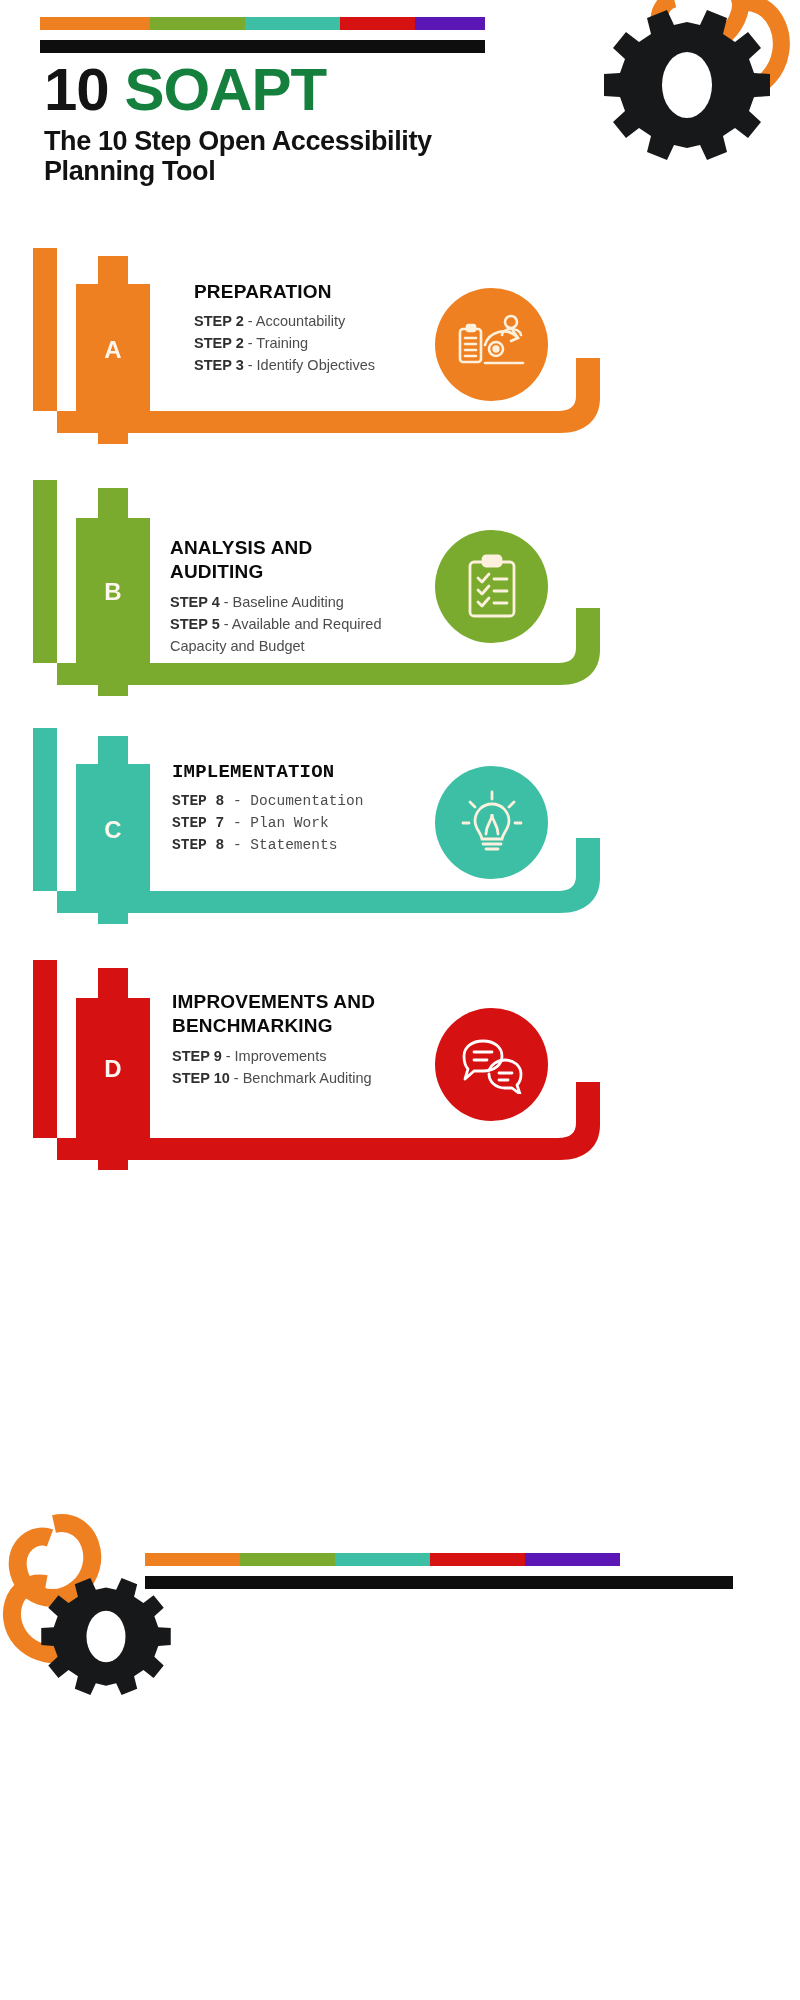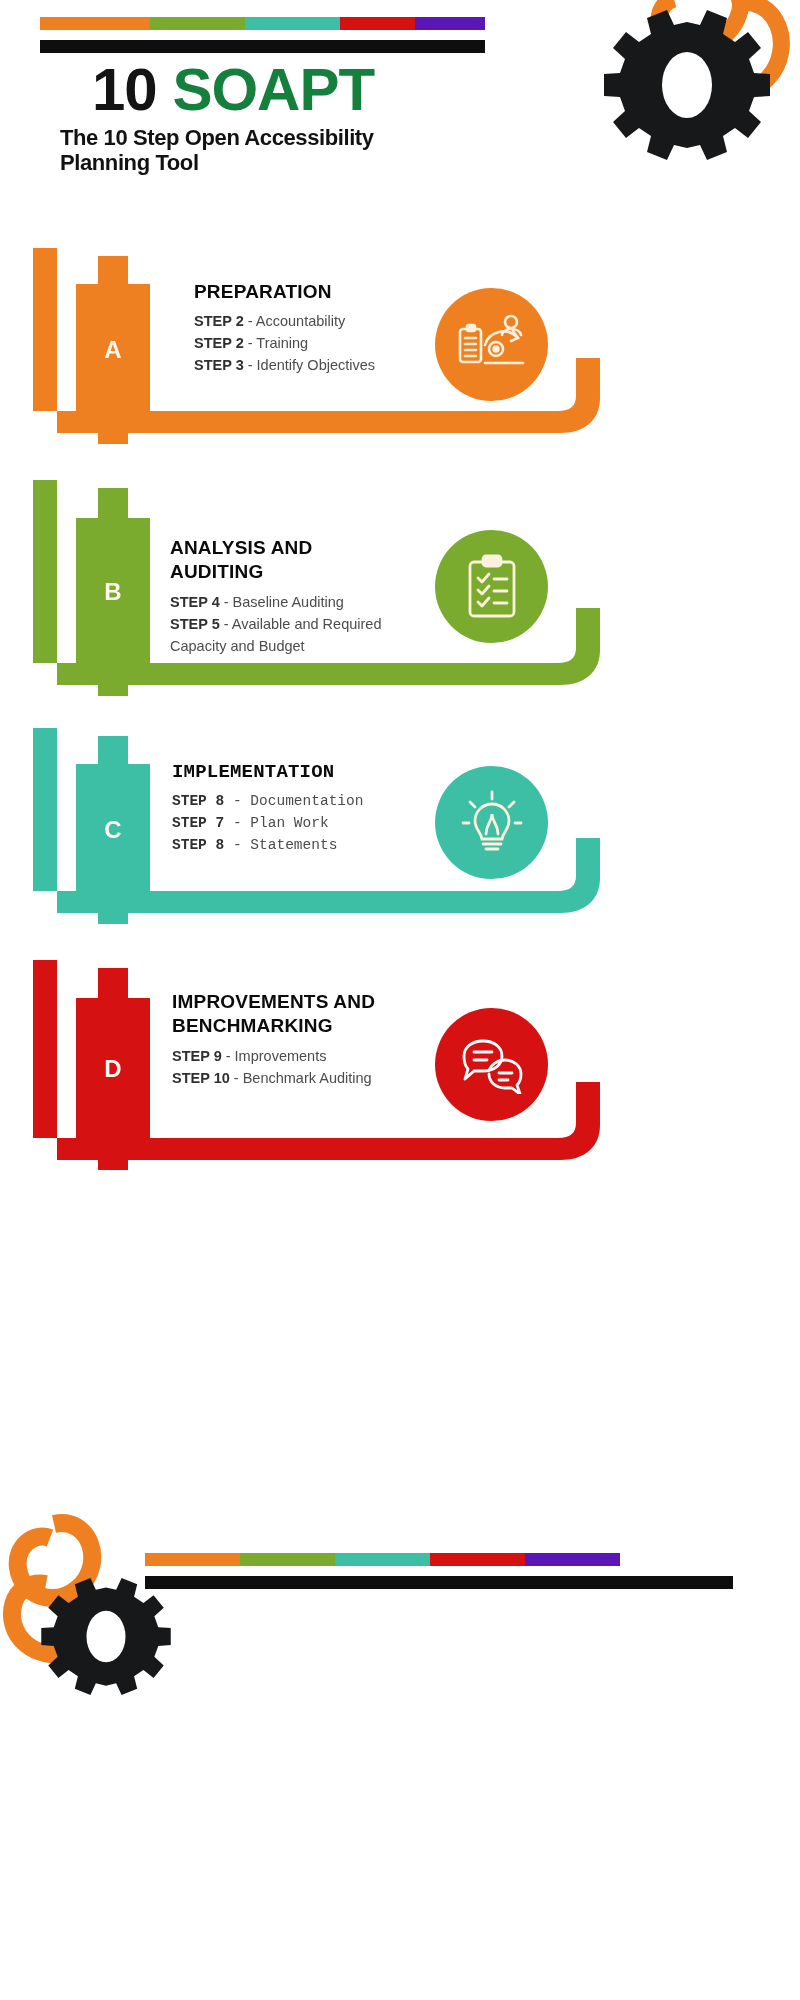--- a/index.html
+++ b/index.html
@@ -13,25 +13,25 @@
   .page{position:relative;width:800px;height:2000px;}
 
   
   .header{position:absolute;left:0;top:0;width:800px;height:250px;}
   .colorbar{position:absolute;display:flex;height:13px;}
   .colorbar .seg{height:100%;}
   .blackbar{position:absolute;background:#0e0e0e;height:13px;}
 
   .brandwrap{position:absolute;left:44px;top:60px;width:520px;}
   .brandline{font-size:60px;font-weight:700;letter-spacing:-1px;line-height:1.0;}
-  .brand-num{color:#141414;margin-left:48px;}
+  .brand-num{color:#141414;}
   .brand-name{color:#15803d;}
   .tagline{
-    font-size:22px;color:#121212;font-weight:700;line-height:1.12;
-    margin-top:6px;letter-spacing:-0.4px;margin-left:16px;
+    font-size:27px;color:#121212;font-weight:700;line-height:1.12;
+    margin-top:6px;letter-spacing:-0.4px;
   }
 
   .gear-top{position:absolute;right:8px;top:-26px;width:210px;height:215px;}
 
   
   .section{position:absolute;left:0;width:800px;}
   .bracket{position:absolute;left:0;top:0;width:620px;height:100%;}
   .letterbox{position:absolute;width:74px;display:flex;align-items:center;justify-content:center;}
   .letter{
     color:#fdf6ec;font-size:24px;font-weight:700;

